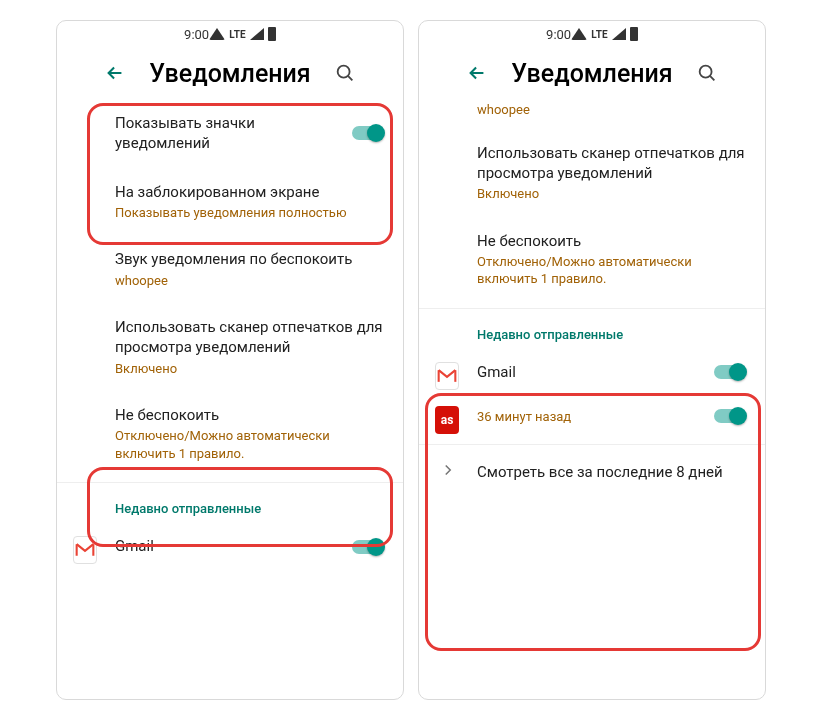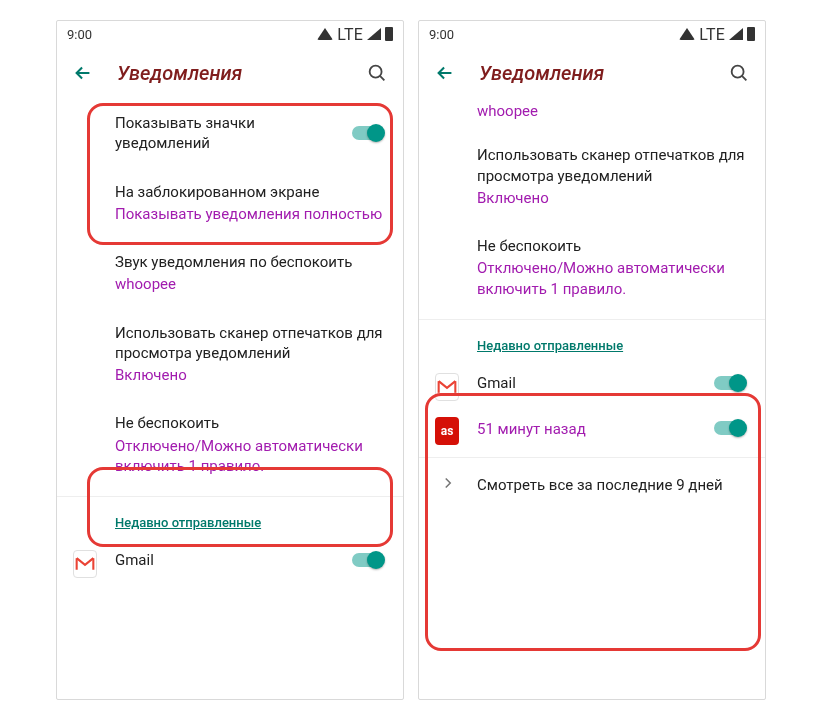--- a/index.html
+++ b/index.html
@@ -16,73 +16,72 @@
     display: flex;
     gap: 14px;
     padding: 20px 26px 0 56px;
   }
   .phone {
     width: 348px;
     height: 680px;
     background: #fff;
     position: relative;
     border: 1px solid #d9d9d9;
-    border-radius: 2px;
+    border-radius: 10px;
     overflow: hidden;
     display: flex;
     flex-direction: column;
     flex-shrink: 0;
+    align-items: center;
   }
   .status-bar {
     height: 26px;
     display: flex;
     align-items: center;
     justify-content: space-between;
     padding: 0 10px;
     font-size: 13px;
     color: #333;
   }
   .status-right { display: flex; align-items: center; gap: 4px; }
-  .lte { font-size: 16px; font-weight: 400; letter-spacing: .2px; }
+  .lte { font-size: 10px; font-weight: 700; letter-spacing: .2px; }
   .tri { width: 0; height: 0; border-left: 14px solid transparent; border-bottom: 12px solid #333; }
   .wifi {
     width: 0; height: 0;
     border-left: 8px solid transparent; border-right: 8px solid transparent;
     border-bottom: 12px solid #333; border-radius: 2px;
   }
   .batt { width: 8px; height: 14px; background: #333; border-radius: 1px; }
   .app-bar {
     height: 52px;
     display: flex;
     align-items: center;
     padding: 0 14px;
     gap: 22px;
   }
   .app-title {
     flex: 1;
-    color: #7f1d1d;
-    font-size: 20px;
+    color: #000000;
+    font-size: 25px;
     font-weight: 500;
-    font-style: italic;
   }
   .icon-btn { width: 24px; height: 24px; display: flex; align-items: center; justify-content: center; cursor: pointer; }
   .content { flex: 1; overflow: hidden; position: relative; }
   .item {
     padding: 14px 18px 14px 58px;
     position: relative;
   }
   .item.with-switch { padding-right: 64px; }
   .item-title { font-size: 15px; color: #212121; line-height: 1.35; }
-  .item-sub { font-size: 15px; color: #a21caf; margin-top: 2px; line-height: 1.35; }
+  .item-sub { font-size: 13px; color: #a16207; margin-top: 2px; line-height: 1.35; }
   .section-header {
     padding: 18px 18px 8px 58px;
     font-size: 13px;
     font-weight: 500;
     color: #00796b;
-    text-decoration: underline;
   }
   .switch {
     position: absolute;
     right: 18px;
     top: 50%;
     transform: translateY(-50%);
     width: 34px; height: 20px;
   }
   .switch .track {
     width: 32px; height: 14px; background: #80cbc4; border-radius: 7px;
@@ -270,36 +269,36 @@
         </div>
         <div class="item-title">Gmail</div>
         <div class="switch">
           <div class="track"></div>
             <div class="thumb"></div>
         </div>
       </div>
 
       <div class="app-row">
         <div class="app-icon lastfm-ic" style="font-size:12px;">as</div>
-        <div class="item-sub">51 минут назад</div>
+        <div class="item-sub">36 минут назад</div>
         <div class="switch">
           <div class="track"></div>
             <div class="thumb"></div>
         </div>
       </div>
 
 
       <div class="divider"></div>
 
       <div class="see-all-row">
         <span class="chev">
           <svg width="18" height="18" viewBox="0 0 24 24" fill="none" stroke="#757575" stroke-width="2">
               <path d="M9 6l6 6-6 6"></path>
             </svg>
         </span>
-        <span>Смотреть все за последние 9 дней</span>
+        <span>Смотреть все за последние 8 дней</span>
       </div>
 
       <div class="highlight" style="left:6px; top:294px; width:336px; height:258px;"></div>
     </div>
   </div>
 
 </div>
 
 </body></html>

